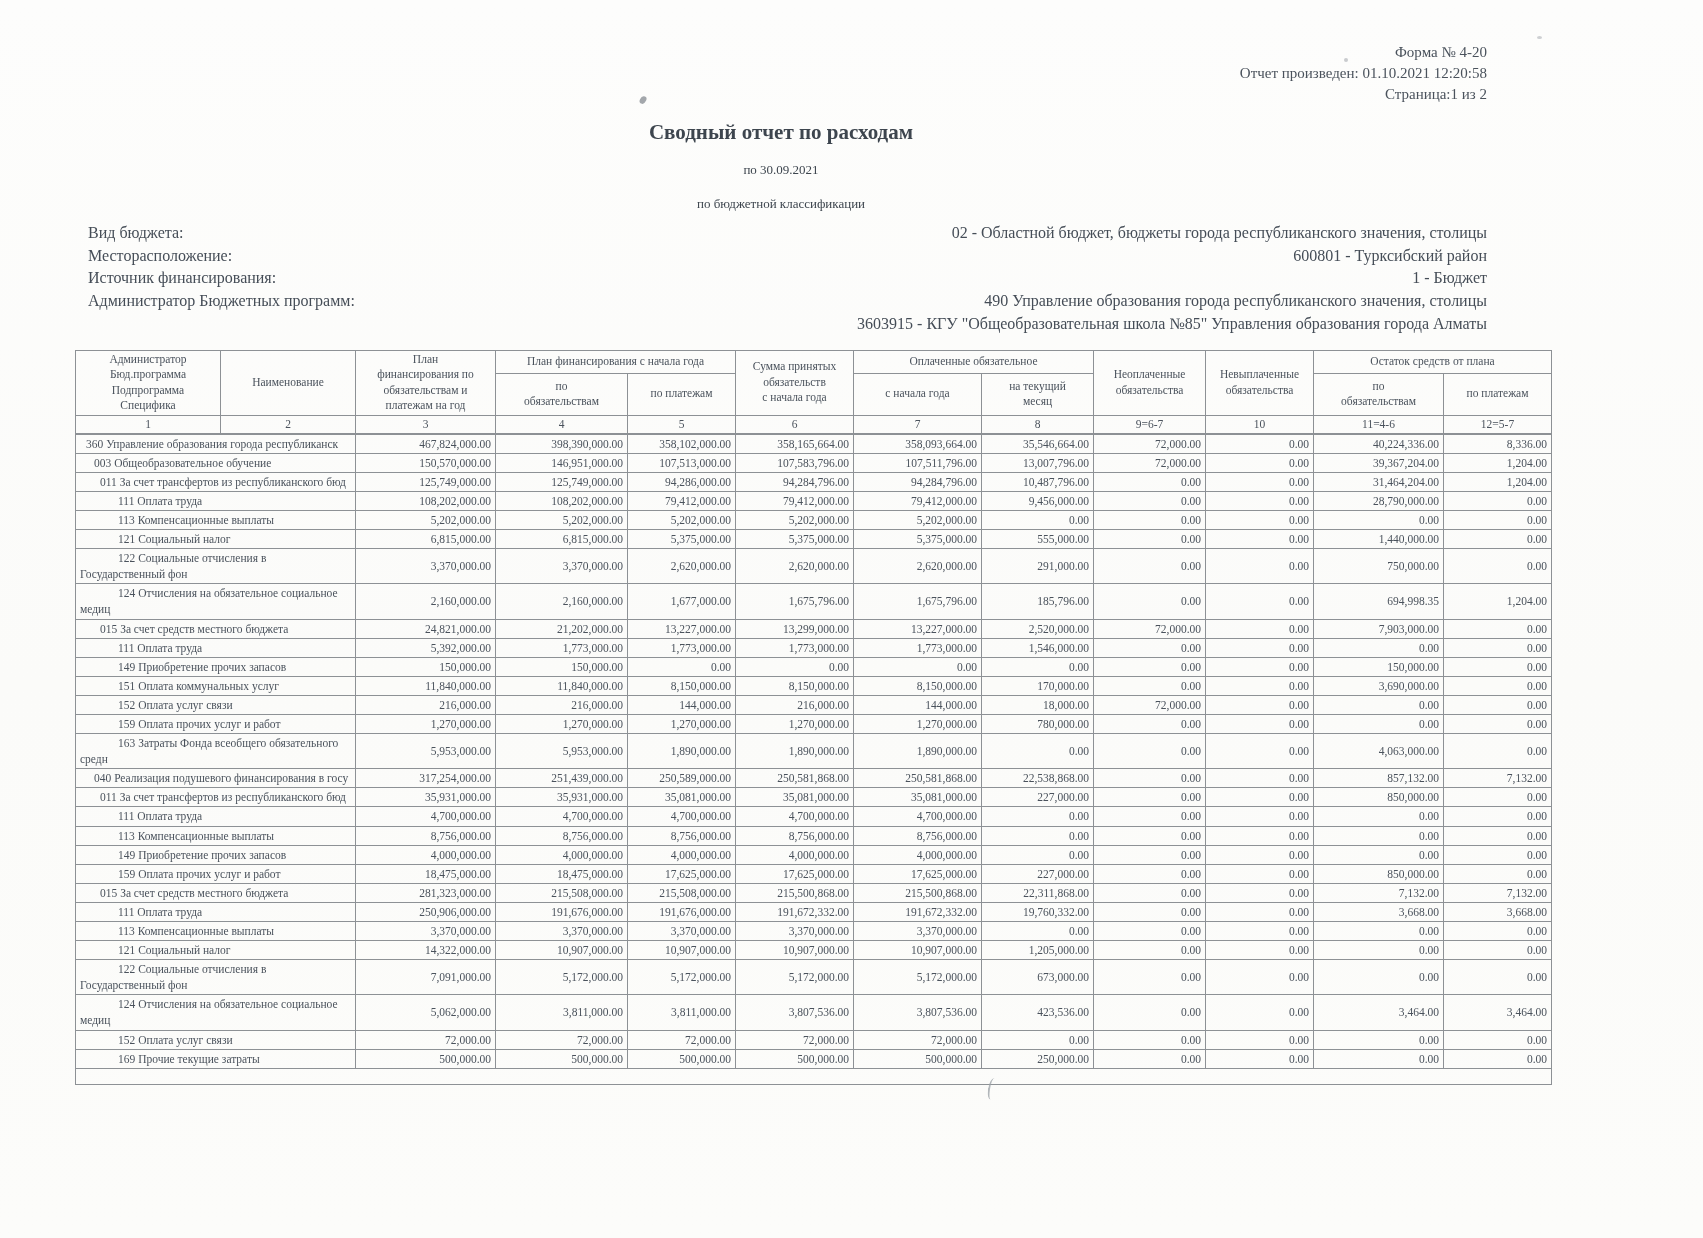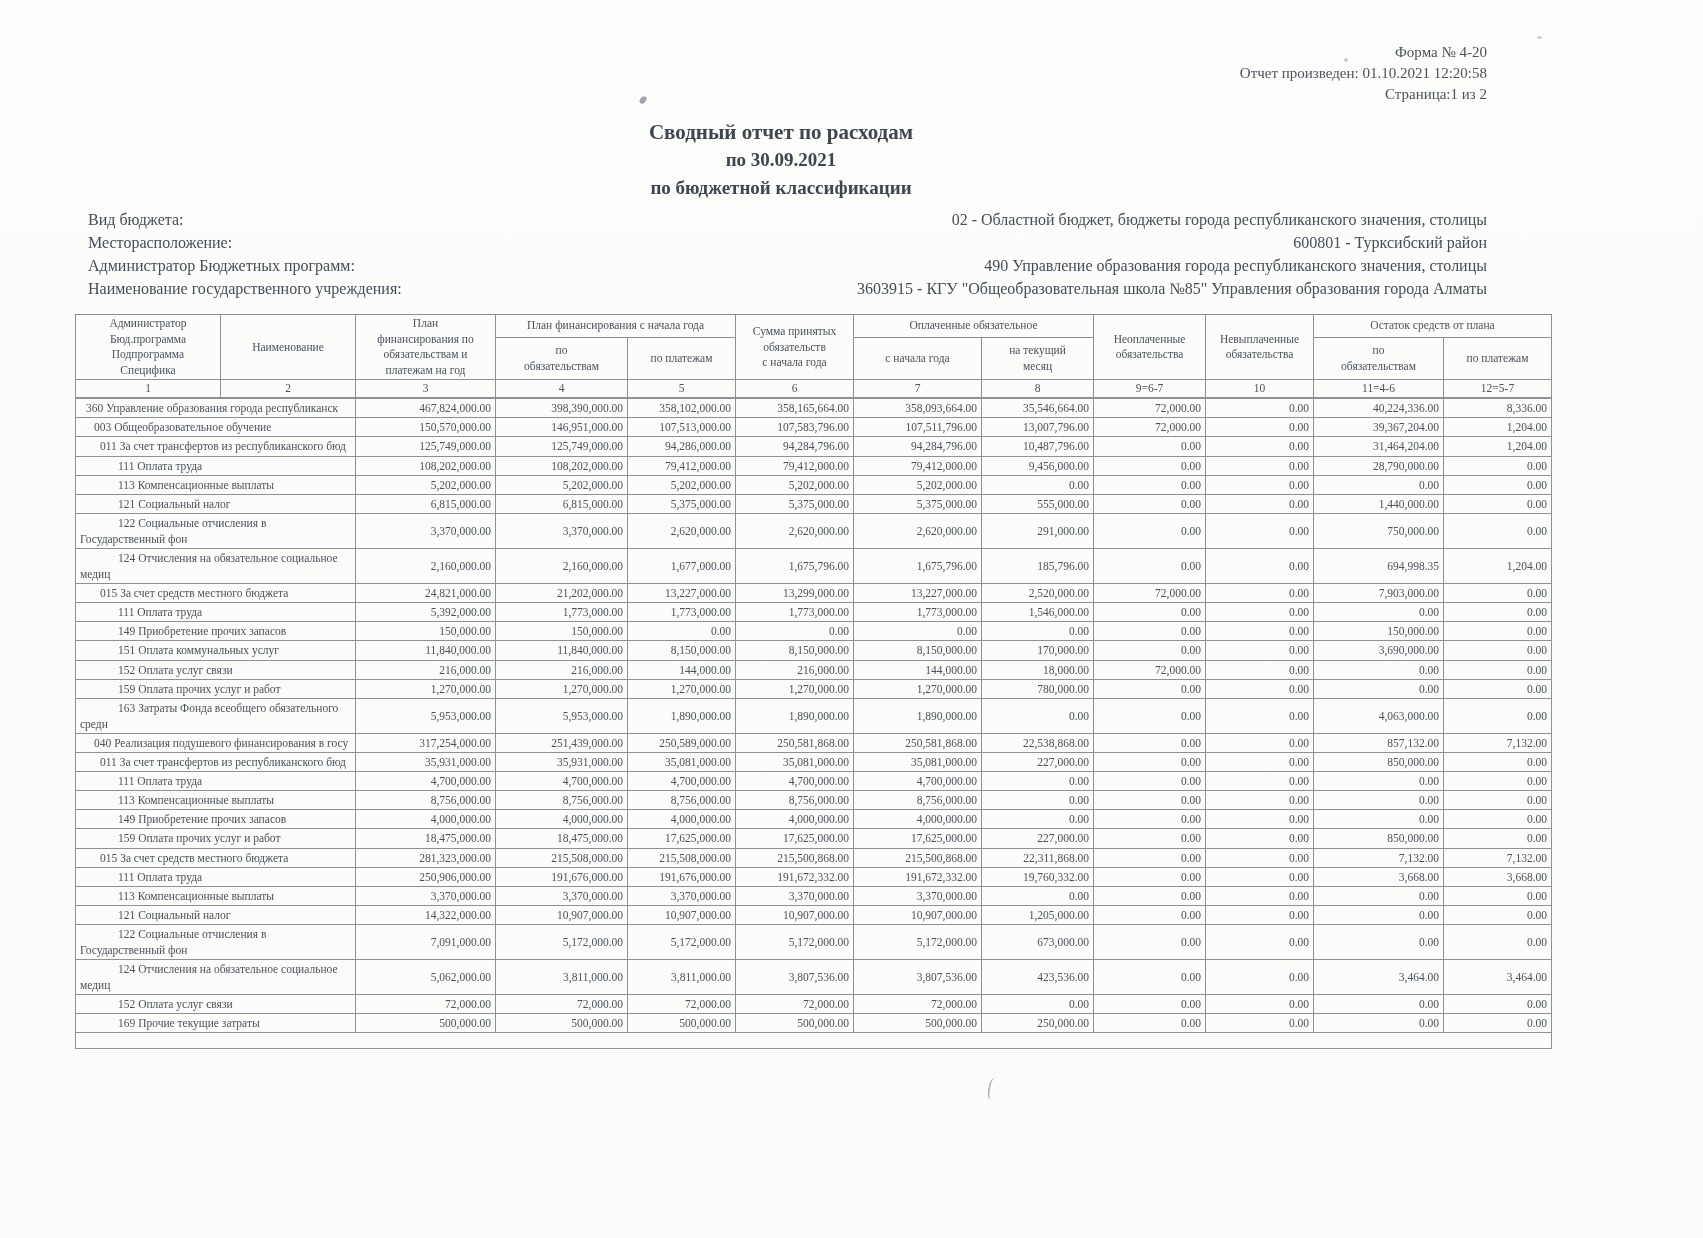--- a/index.html
+++ b/index.html
@@ -31,21 +31,21 @@
     line-height:1.4;
     color:#4a525c;
   }
   
   .title-block{
     margin-top:14px;
     text-align:center;
     color:#3d454e;
   }
   .title-line1{font-size:21px;font-weight:bold;line-height:1.3;}
-  .title-line2,.title-line3{font-size:19px;font-weight:bold;line-height:1.45;}
+  .title-line2,.title-line3{font-size:13px;font-weight:normal;line-height:1.45;margin-top:15px;}
   
   .meta-list{
     margin-top:8px;
     margin-left:13px;
     font-size:16px;
     color:#454d57;
   }
   .meta-row{display:flex;line-height:1.42;gap:7px;}
   .meta-label{width:412px;flex:0 0 412px;}
   .meta-value{flex:1;text-align:right;}
@@ -128,25 +128,28 @@
     <div class="meta-list">
         <div class="meta-row">
           <div class="meta-label">Вид бюджета:</div>
           <div class="meta-value">02 - Областной бюджет, бюджеты города республиканского значения, столицы</div>
         </div>
         <div class="meta-row">
           <div class="meta-label">Месторасположение:</div>
           <div class="meta-value">600801 - Турксибский район</div>
         </div>
         <div class="meta-row">
+          <div class="meta-label">Источник финансирования:</div>
+          <div class="meta-value">1 - Бюджет</div>
+        </div>
+        <div class="meta-row">
           <div class="meta-label">Администратор Бюджетных программ:</div>
           <div class="meta-value">490 Управление образования города республиканского значения, столицы</div>
         </div>
         <div class="meta-row">
-          <div class="meta-label">Наименование государственного учреждения:</div>
           <div class="meta-value">3603915 - КГУ "Общеобразовательная школа №85" Управления образования города Алматы</div>
         </div>
       </div>
 
     <table class="report">
       <colgroup>
         <col style="width:145px">
           <col style="width:135px">
           <col style="width:140px">
         <col style="width:132px">

